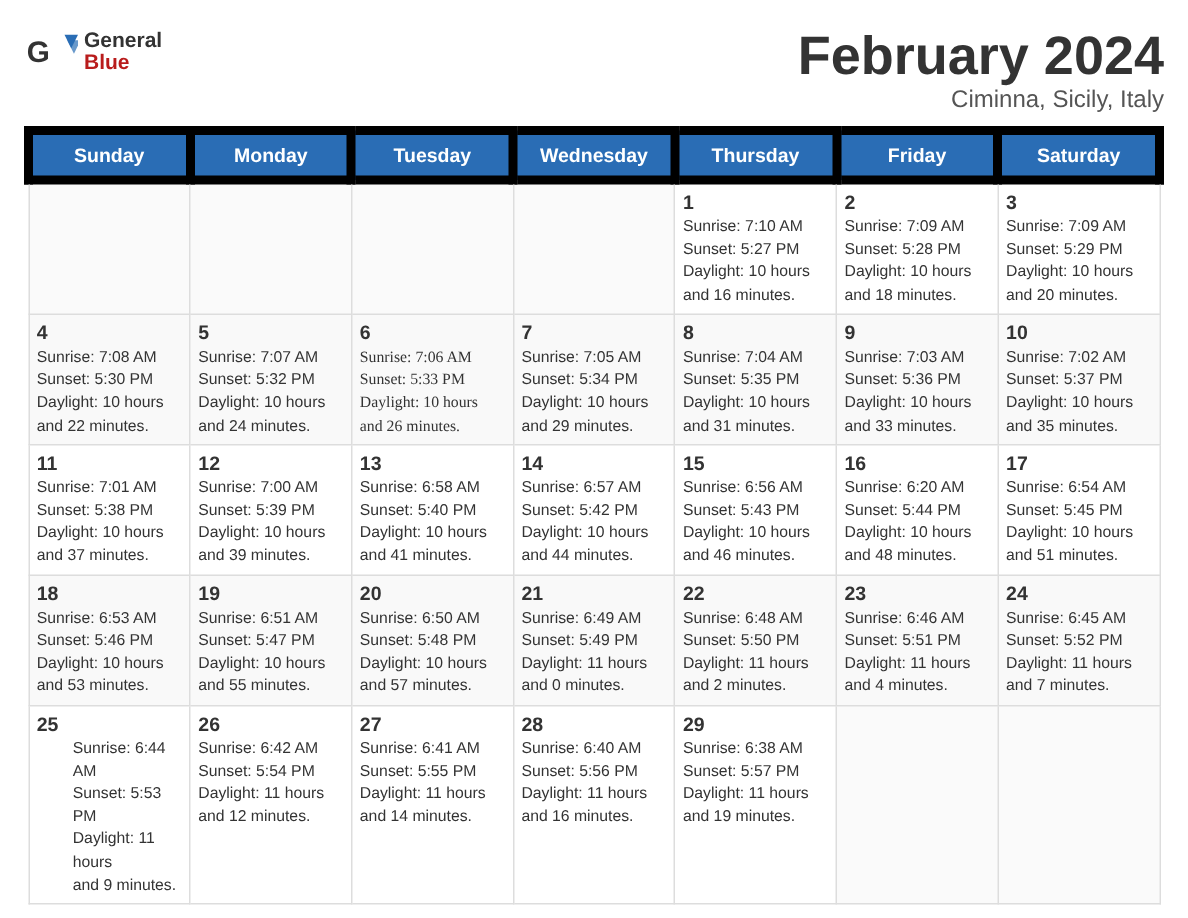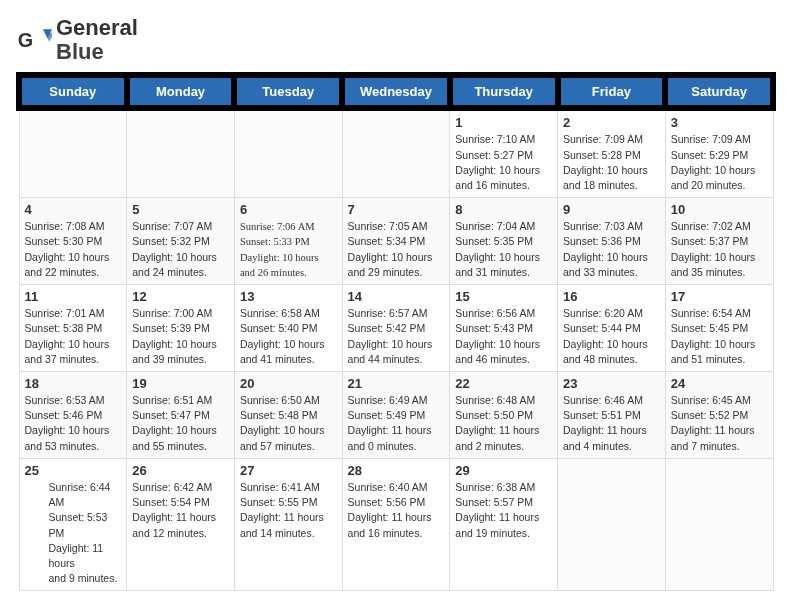--- a/index.html
+++ b/index.html
@@ -15,26 +15,26 @@
       justify-content: space-between;
       align-items: flex-start;
       margin-bottom: 8px;
     }
     .logo {
       display: flex;
       align-items: center;
       gap: 4px;
     }
     .logo-text {
-      font-size: 22px;
+      font-size: 14px;
       font-weight: bold;
       line-height: 1.1;
     }
     .logo-general { color: #333; }
-    .logo-blue { color: #404040; }
+    .logo-blue { color: #b91c1c; }
     .logo-icon {
       width: 36px;
       height: 36px;
     }
     .title-block {
       text-align: right;
     }
     .calendar-title {
       font-size: 36px;
       font-weight: bold;
@@ -90,20 +90,24 @@
     <svg class="logo-icon" viewBox="0 0 40 40">
       <text x="2" y="28" font-size="22" font-weight="bold" fill="#333" font-family="Arial">G</text>
       <polygon points="30,8 40,8 35,18" fill="#2a6db5"></polygon>
       <polygon points="32,12 42,12 37,22" fill="#2a6db5" opacity="0.7"></polygon>
     </svg>
     <div class="logo-text">
       <span class="logo-general">General</span><br>
       <span class="logo-blue">Blue</span>
     </div>
   </div>
+  <div class="title-block">
+    <div class="calendar-title">February 2024</div>
+    <div class="calendar-subtitle">Ciminna, Sicily, Italy</div>
+  </div>
 </div>
 
 <table class="calendar">
   <thead>
     <tr id="weekday-header">
         <th>Sunday</th>
         <th>Monday</th>
         <th>Tuesday</th>
         <th>Wednesday</th>
         <th>Thursday</th>

